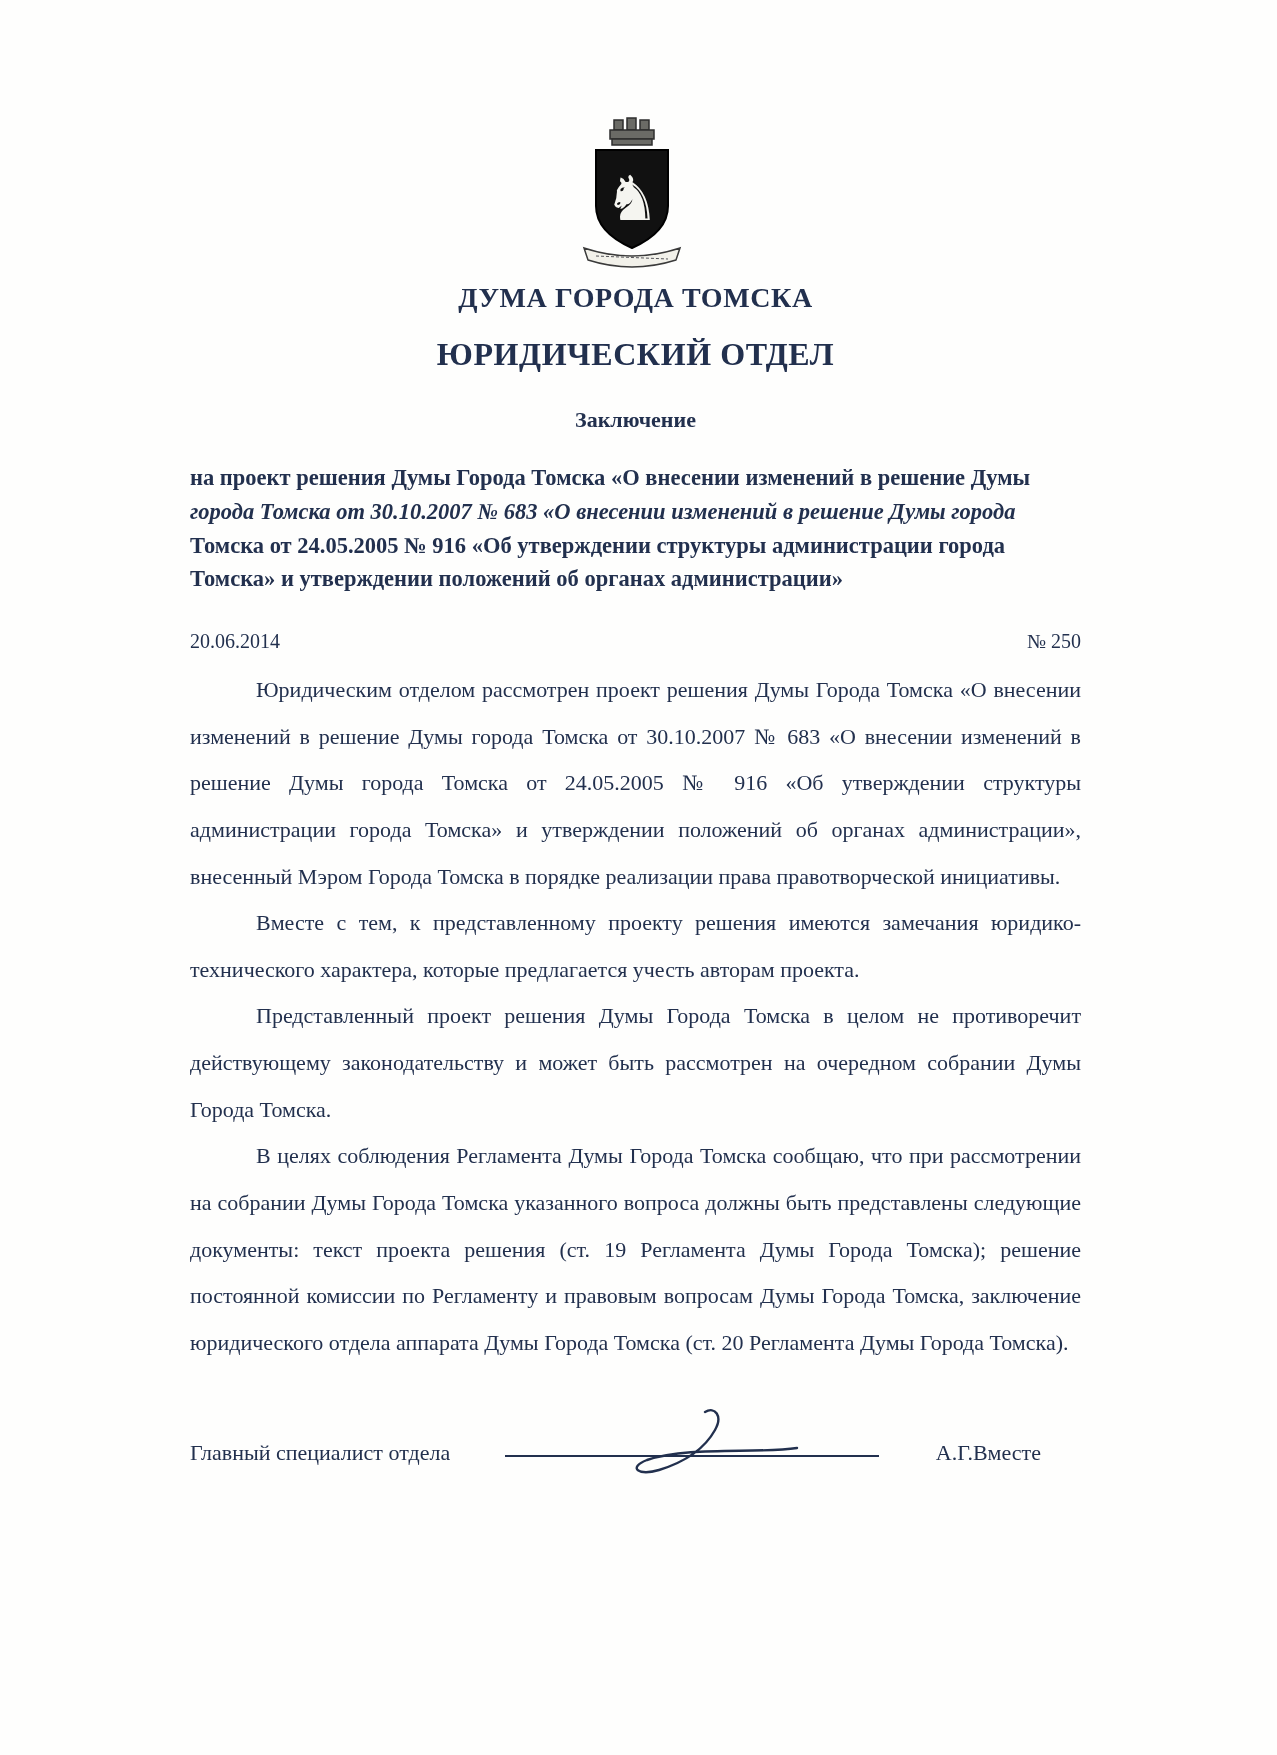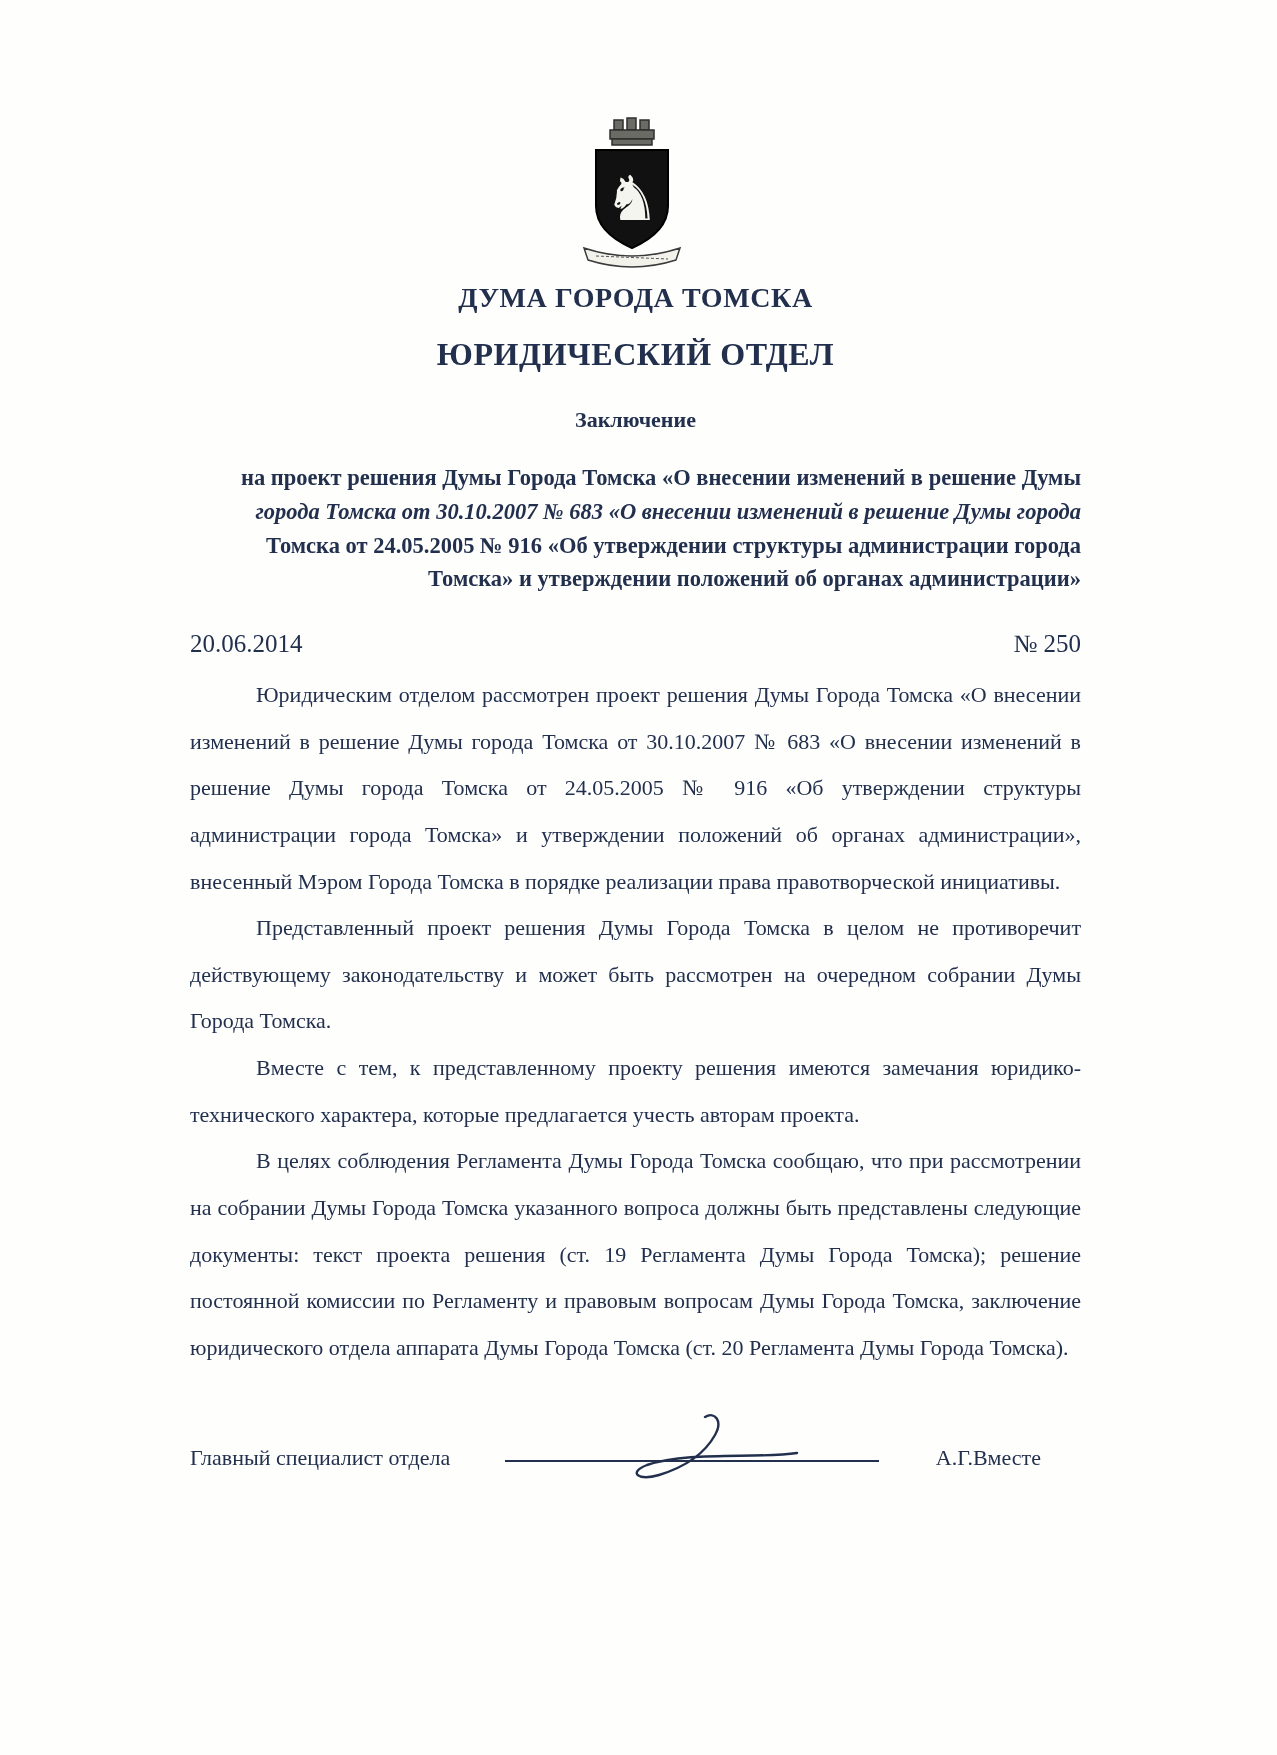--- a/index.html
+++ b/index.html
@@ -37,32 +37,32 @@
     margin-top: 22px;
   }
   .doc-type {
     text-align: center;
     font-weight: bold;
     font-size: 22px;
     margin-top: 34px;
     font-family: Liberation Serif, serif;
   }
   .subject {
-    text-align: right;
+    text-align: left;
     font-weight: bold;
     font-size: 22.5px;
     line-height: 1.5;
     margin-top: 28px;
   }
   .subject .it { font-style: italic; }
   .meta-row {
     display: flex;
     justify-content: space-between;
     align-items: baseline;
-    font-size: 25px;
+    font-size: 20px;
     margin-top: 34px;
   }
   .doc-body {
     margin-top: 14px;
     font-size: 22px;
     line-height: 2.12;
     text-align: justify;
   }
   .doc-body p { text-indent: 66px; }
   .sign-row {
@@ -110,22 +110,22 @@
 
   <div class="subject"><span>на проект решения Думы Города Томска «О внесении изменений в решение Думы </span><span class="it">города Томска от 30.10.2007 № 683 «О внесении изменений в решение Думы города </span><span>Томска от 24.05.2005 № 916 «Об утверждении структуры администрации города Томска» и утверждении положений об органах администрации»</span></div>
 
   <div class="meta-row">
     <span>20.06.2014</span>
     <span>№ 250</span>
   </div>
 
   <div class="doc-body">
     <p>Юридическим отделом рассмотрен проект решения Думы Города Томска «О внесении изменений в решение Думы города Томска от 30.10.2007 № 683 «О внесении изменений в решение Думы города Томска от 24.05.2005 № 916 «Об утверждении структуры администрации города Томска» и утверждении положений об органах администрации», внесенный Мэром Города Томска в порядке реализации права правотворческой инициативы.</p>
+    <p>Вместе с тем, к представленному проекту решения имеются замечания юридико-технического характера, которые предлагается учесть авторам проекта.</p>
     <p>Представленный проект решения Думы Города Томска в целом не противоречит действующему законодательству и может быть рассмотрен на очередном собрании Думы Города Томска.</p>
-    <p>Вместе с тем, к представленному проекту решения имеются замечания юридико-технического характера, которые предлагается учесть авторам проекта.</p>
     <p>В целях соблюдения Регламента Думы Города Томска сообщаю, что при рассмотрении на собрании Думы Города Томска указанного вопроса должны быть представлены следующие документы: текст проекта решения (ст. 19 Регламента Думы Города Томска); решение постоянной комиссии по Регламенту и правовым вопросам Думы Города Томска, заключение юридического отдела аппарата Думы Города Томска (ст. 20 Регламента Думы Города Томска).</p>
   </div>
 
   <div class="sign-row">
     <span class="sign-role">Главный специалист отдела</span>
     <span>
       <svg class="sig-svg" width="400" height="72" viewBox="0 0 400 72">
         <line x1="12" y1="48" x2="386" y2="48" stroke="#22304e" stroke-width="2.2"></line>
         <path d="M212 4 C 222 -2, 230 8, 222 22 C 212 40, 192 54, 166 62 C 146 68, 134 60, 154 52 C 196 38, 262 46, 304 40" fill="none" stroke="#22304e" stroke-width="2.4" stroke-linecap="round"></path>
       </svg>

